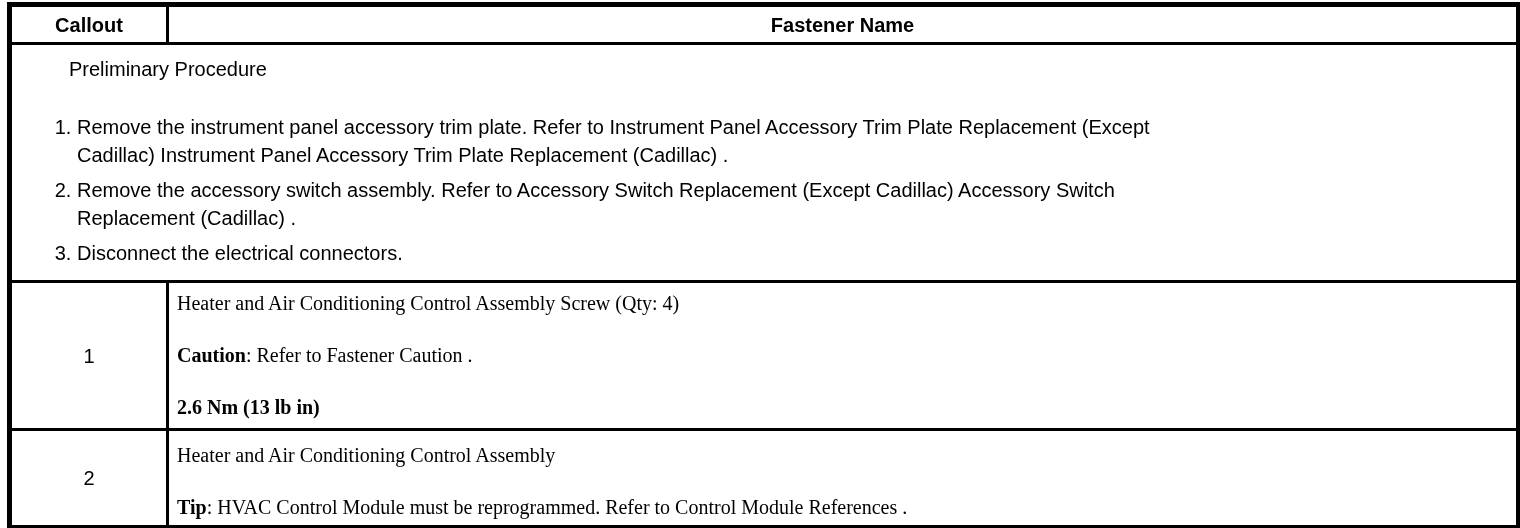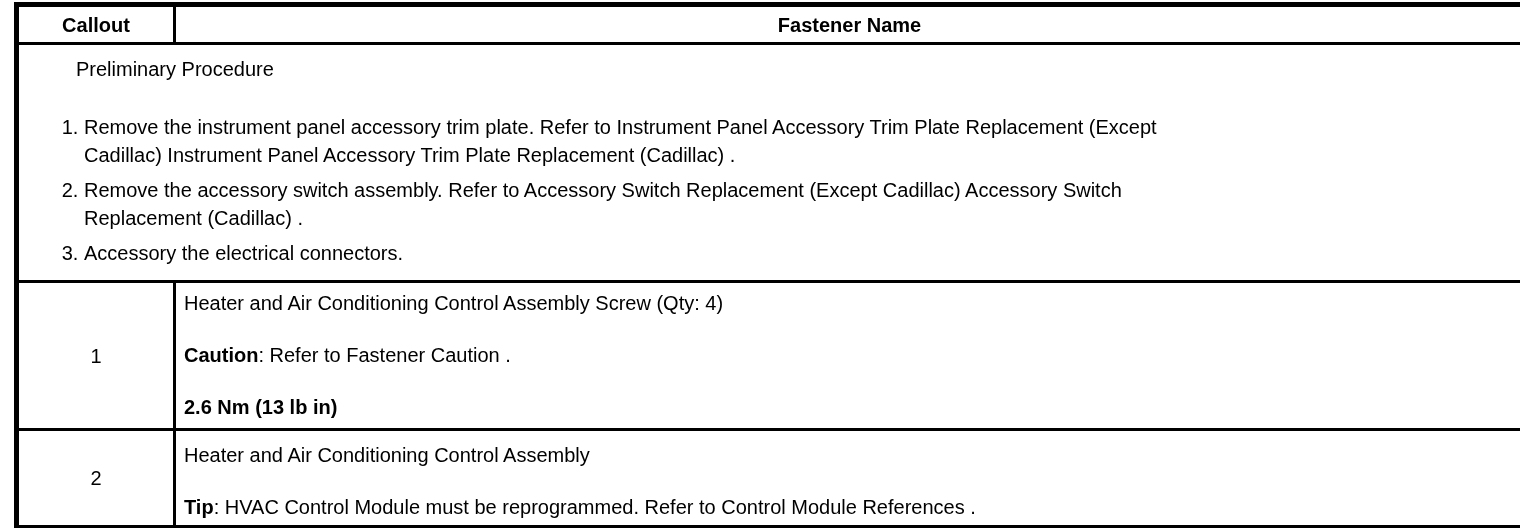--- a/index.html
+++ b/index.html
@@ -6,21 +6,21 @@
     margin: 0;
     padding: 0;
     background: #ffffff;
     font-family: "Liberation Sans", sans-serif;
     color: #000000;
   }
   .page {
     width: 1520px;
     height: 528px;
     box-sizing: border-box;
-    padding: 2px 14px;
+    padding: 2px 7px;
   }
   table.callout-table {
     border-collapse: collapse;
     width: 1514px;
     table-layout: fixed;
     border: 5px solid #000000;
     background: #ffffff;
   }
   th, td {
     border: 3px solid #000000;
@@ -62,20 +62,21 @@
     text-align: center;
     vertical-align: middle;
     padding: 2px;
   }
   td.component-cell {
     padding: 6px 8px 4px 8px;
   }
   td.component-cell.row2 { padding-top: 10px; }
   td.component-cell p {
     margin: 0 0 24px 0;
+    font-family: Liberation Serif, serif;
   }
   td.component-cell p:last-child { margin-bottom: 0; }
   tr.data-row-1 td { height: 148px; }
   tr.data-row-2 td { height: 97px; }
   .b { font-weight: bold; }
 </style>
 </head>
 <body>
 
 <div class="page">
@@ -88,21 +89,21 @@
     </thead>
     <tbody>
       <tr>
         <td class="prelim-cell" colspan="2">
           <p class="prelim-title">Preliminary Procedure</p>
           <ol class="prelim-list">
             <li><span class="step-text">Remove the instrument panel accessory trim plate. Refer to Instrument Panel Accessory Trim Plate Replacement (Except
 Cadillac) Instrument Panel Accessory Trim Plate Replacement (Cadillac) .</span></li>
             <li><span class="step-text">Remove the accessory switch assembly. Refer to Accessory Switch Replacement (Except Cadillac) Accessory Switch
 Replacement (Cadillac) .</span></li>
-            <li><span class="step-text">Accessory the electrical connectors.</span></li>
+            <li><span class="step-text">Disconnect the electrical connectors.</span></li>
           </ol>
         </td>
       </tr>
       <tr class="data-row-1">
         <td class="callout-cell">1</td>
         <td class="component-cell">
           <p><span class="b"></span><span>Heater and Air Conditioning Control Assembly Screw (Qty: 4)</span></p>
           <p><span class="b">Caution</span><span>: Refer to Fastener Caution .</span></p>
           <p><span class="b">2.6 Nm (13 lb in)</span><span></span></p>
         </td>

